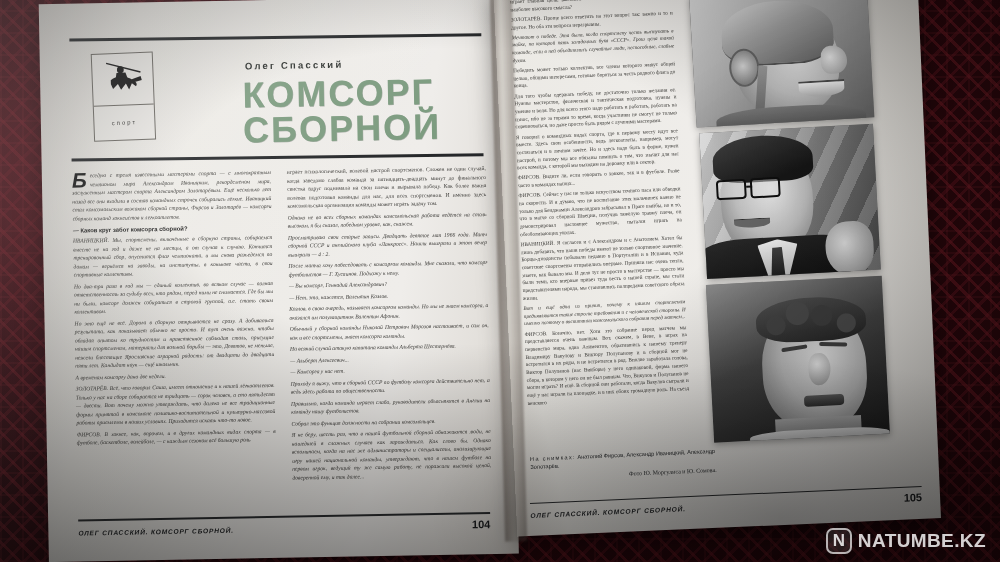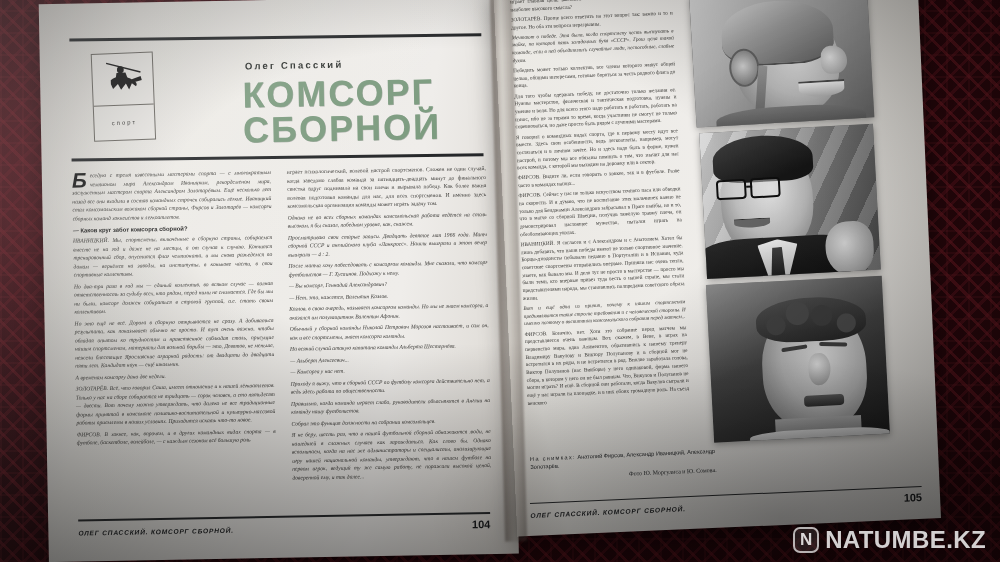--- a/index.html
+++ b/index.html
@@ -414,21 +414,21 @@
   #wm-logo {
     width: 26px; height: 26px; border-radius: 7px;
     border: 2px solid rgba(255,255,255,.75);
     display: flex; align-items: center; justify-content: center;
     font-family: "Liberation Sans", sans-serif;
     font-weight: 700; font-size: 17px; color: rgba(255,255,255,.92);
     background: rgba(255,255,255,.10);
   }
   #wm-text {
     font-family: "Liberation Sans", sans-serif;
-    font-weight: 700; font-size: 24px; letter-spacing: .4px;
+    font-weight: 700; font-size: 19px; letter-spacing: .4px;
     color: rgba(255,255,255,.9);
   }
 </style>
 </head>
 <body>
 
 <div id="scene">
   <div id="carpet-pattern"></div>
 
   <div id="magazine">

